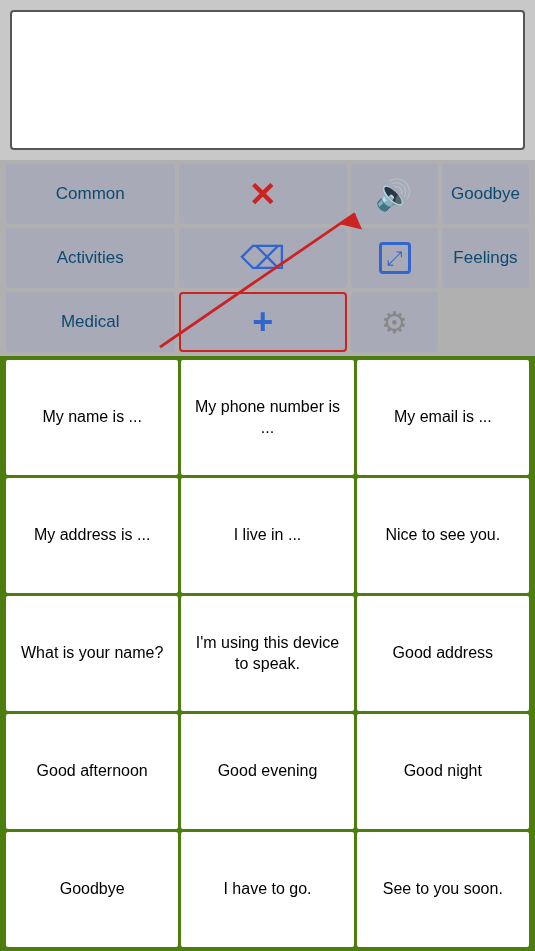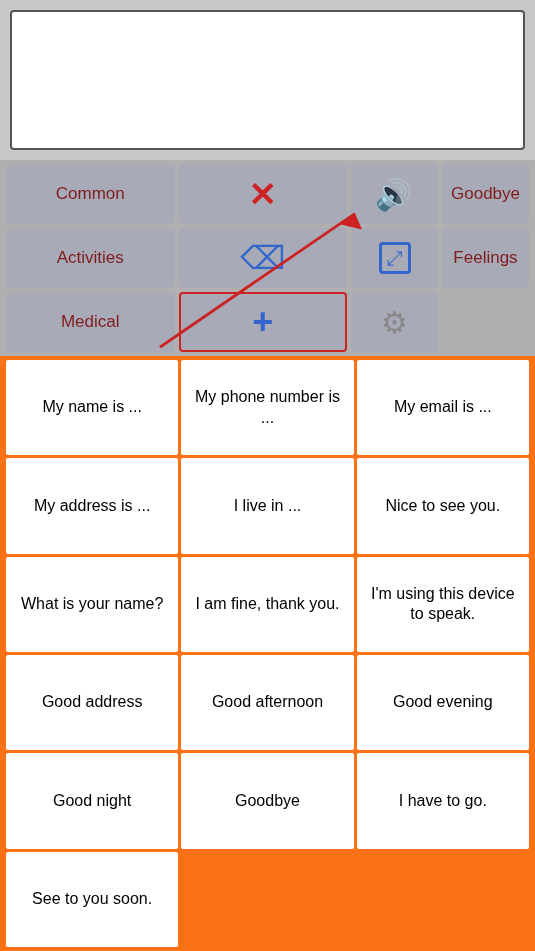--- a/index.html
+++ b/index.html
@@ -30,21 +30,21 @@
       background: #b0b0b0;
     }
 
     .cat-btn {
       background: #a8aab8;
       border: none;
       border-radius: 4px;
       padding: 16px 8px;
       font-size: 17px;
       font-weight: 500;
-      color: #7f1d1d;
+      color: #0c4a6e;
       cursor: pointer;
     }
 
     .icon-btn {
       background: #a8aab8;
       border: none;
       border-radius: 4px;
       display: flex;
       align-items: center;
       justify-content: center;
@@ -61,21 +61,21 @@
     .grid-section {
       position: relative;
     }
 
     
     .phrase-grid {
       display: grid;
       grid-template-columns: 1fr 1fr 1fr;
       gap: 3px;
       padding: 4px 6px;
-      background: #f97316;
+      background: #4d7c0f;
       flex: 1;
     }
 
     .phrase-cell {
       background: white;
       border: none;
       border-radius: 2px;
       padding: 16px 8px;
       font-size: 16px;
       color: #000;
@@ -188,21 +188,20 @@
 </div>
 
 <div class="phrase-grid">
   <button class="phrase-cell">My name is ...</button>
   <button class="phrase-cell">My phone number is ...</button>
   <button class="phrase-cell">My email is ...</button>
   <button class="phrase-cell">My address is ...</button>
   <button class="phrase-cell">I live in ...</button>
   <button class="phrase-cell">Nice to see you.</button>
   <button class="phrase-cell">What is your name?</button>
-  <button class="phrase-cell">I am fine, thank you.</button>
   <button class="phrase-cell">I'm using this device to speak.</button>
   <button class="phrase-cell">Good address</button>
   <button class="phrase-cell">Good afternoon</button>
   <button class="phrase-cell">Good evening</button>
   <button class="phrase-cell">Good night</button>
   <button class="phrase-cell">Goodbye</button>
   <button class="phrase-cell">I have to go.</button>
   <button class="phrase-cell">See to you soon.</button>
 </div>
 

